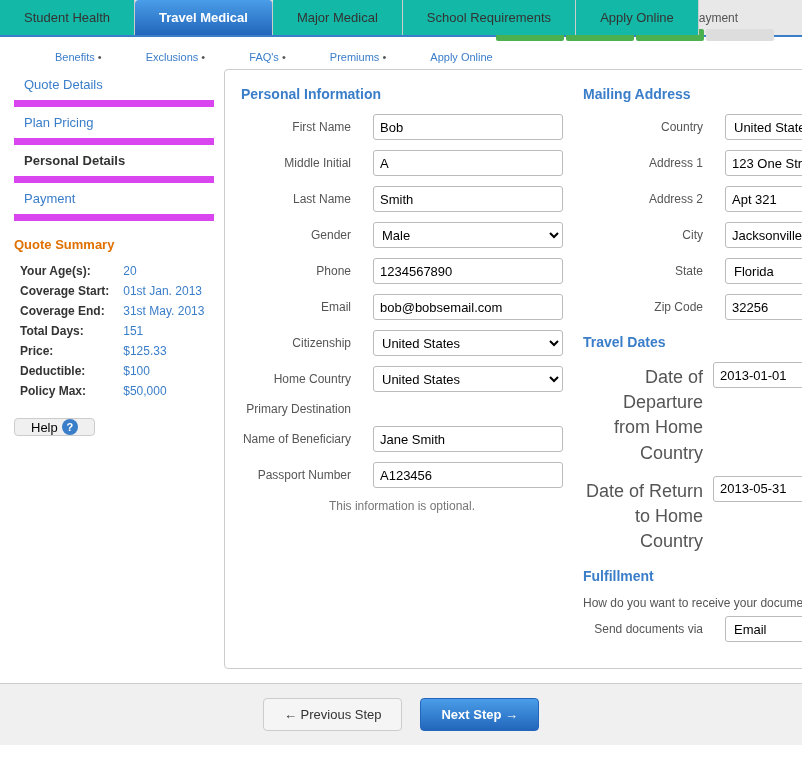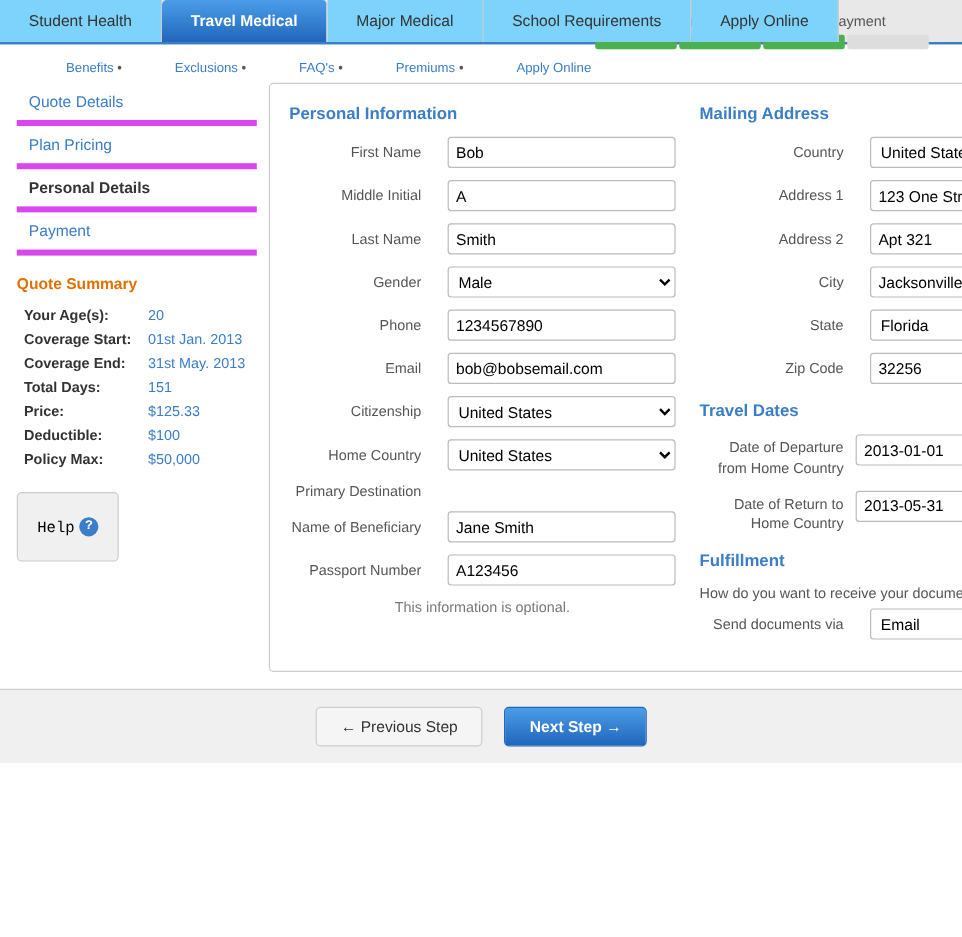--- a/index.html
+++ b/index.html
@@ -6,21 +6,21 @@
     body { font-family: Arial, sans-serif; font-size: 13px; background: #fff; color: #333; width: 802px; }
 
     
     .top-nav { display: flex; background: #e8e8e8; border-bottom: 2px solid #3a7dc9; }
     .top-nav .nav-item {
       padding: 10px 24px;
       font-size: 13px;
       color: #333;
       cursor: pointer;
       border-right: 1px solid #ccc;
-      background: #7dd3fc;
+      background: #14b8a6;
       white-space: nowrap;
     }
     .top-nav .nav-item:first-child { border-left: none; }
     .top-nav .nav-item.active {
       background: linear-gradient(to bottom, #4a9de8, #2266bb);
       color: #fff;
       border-radius: 4px 4px 0 0;
       font-weight: bold;
     }
 
@@ -49,43 +49,42 @@
     .main-container { display: flex; padding: 0 14px 14px 14px; gap: 0; }
 
     
     .sidebar { width: 210px; min-width: 210px; padding-right: 10px; }
     .sidebar-item {
       display: block;
       padding: 8px 10px;
       color: #3a7dc9;
       cursor: pointer;
       font-size: 13px;
-      border-bottom: 5px solid #d946ef;
+      border-bottom: 7px solid #d946ef;
     }
     .sidebar-item.active { font-weight: bold; color: #333; }
 
     .quote-summary { margin-top: 16px; }
     .quote-summary-title { color: #e07000; font-weight: bold; font-size: 13px; margin-bottom: 8px; }
     .quote-summary table { font-size: 12px; width: 100%; }
     .quote-summary td { padding: 2px 4px; }
     .quote-summary td:first-child { color: #333; font-weight: bold; white-space: nowrap; }
     .quote-summary td:last-child { color: #3a7dc9; }
 
     .help-btn {
       margin-top: 16px;
       background: #f0f0f0;
       border: 1px solid #ccc;
       border-radius: 4px;
-      padding: 20px 16px;
+      padding: 0 16px;
       cursor: pointer;
       font-size: 13px;
       display: inline-flex;
       align-items: center;
       gap: 4px;
-      font-family: Liberation Mono, monospace;
     }
     .help-icon {
       background: #3a7dc9;
       color: #fff;
       border-radius: 50%;
       width: 16px; height: 16px;
       display: inline-flex; align-items: center; justify-content: center;
       font-size: 11px; font-weight: bold;
     }
 
@@ -129,21 +128,21 @@
       border: 1px solid #2266bb;
       background: linear-gradient(to bottom, #4a9de8, #2266bb);
       border-radius: 4px;
       cursor: pointer;
       font-size: 13px;
       color: #fff;
       font-weight: bold;
     }
 
     .form-row-multiline { display: flex; align-items: flex-start; margin-bottom: 10px; }
-    .form-label-multi { width: 130px; text-align: right; padding-right: 10px; padding-top: 3px; color: #555; font-size: 12px; flex-shrink: 0; line-height: 1.4; }
+    .form-label-multi { width: 130px; text-align: right; padding-right: 10px; padding-top: 3px; color: #555; font-size: 18px; flex-shrink: 0; line-height: 1.4; }
 
     
     .clearfix::after { content: ''; display: block; clear: both; }
   </style>
 </head>
 <body>
 
 <div class="top-nav">
   <div class="nav-item">Student Health</div>
   <div class="nav-item active">Travel Medical</div>

